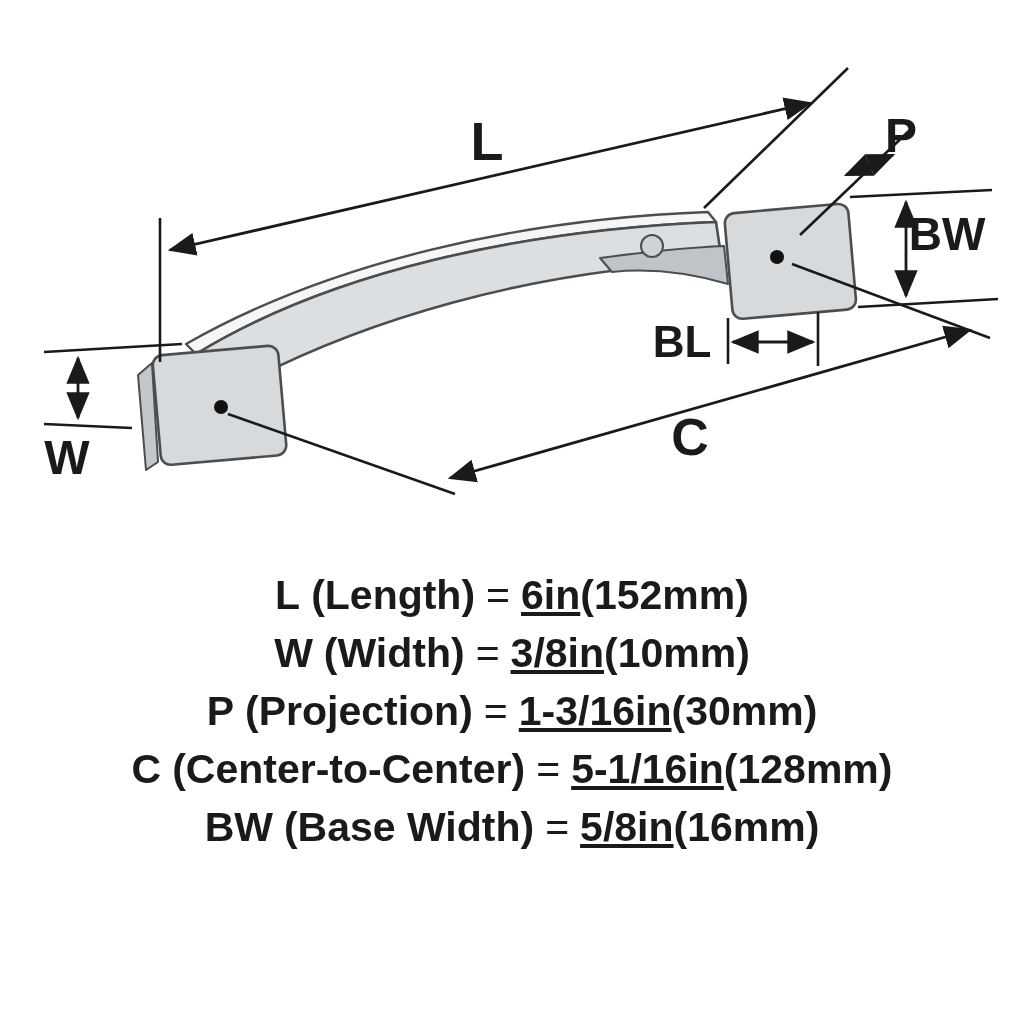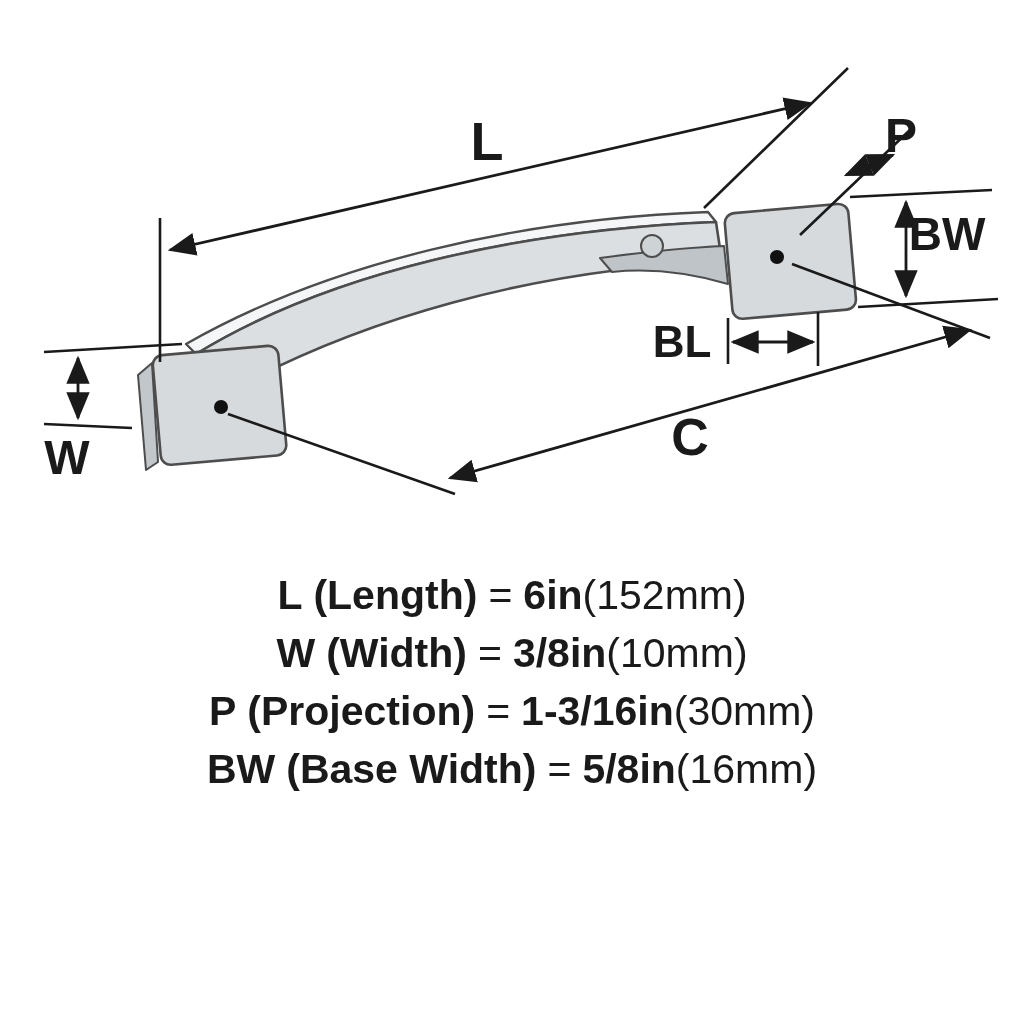--- a/index.html
+++ b/index.html
@@ -9,22 +9,22 @@
   }
   .diagram-wrap{width:1024px;height:540px;}
   svg text{font-family:"Liberation Sans",sans-serif;font-weight:bold;fill:#1a1a1a;}
   .specs{
     margin-top:26px;text-align:center;font-size:41px;line-height:58px;color:#1a1a1a;
   }
   .spec-row{white-space:nowrap;}
   .abbr{font-weight:700;margin-right:11px;}
   .sname{font-weight:700;margin-right:11px;}
   .eq{font-weight:400;margin-right:11px;}
-  .val{font-weight:700;}
-  .metric{font-weight:400;}
+  .val{font-weight:700;text-decoration:underline;}
+  .metric{font-weight:700;}
 </style>
 </head>
 <body>
 
 <div class="canvas">
 
   <div class="diagram-wrap">
     <svg width="1024" height="540" viewBox="0 0 1024 540">
       <defs>
         <marker id="arr" viewBox="0 0 12 12" refX="11" refY="6" markerWidth="10" markerHeight="10" orient="auto-start-reverse">
@@ -93,17 +93,20 @@
     <div class="spec-row">
       <span class="abbr">L</span><span class="sname">(Length)</span><span class="eq">=</span><span class="val">6in</span><span class="metric">(152mm)</span>
     </div>
     <div class="spec-row">
       <span class="abbr">W</span><span class="sname">(Width)</span><span class="eq">=</span><span class="val">3/8in</span><span class="metric">(10mm)</span>
     </div>
     <div class="spec-row">
       <span class="abbr">P</span><span class="sname">(Projection)</span><span class="eq">=</span><span class="val">1-3/16in</span><span class="metric">(30mm)</span>
     </div>
     <div class="spec-row">
+      <span class="abbr">C</span><span class="sname">(Center-to-Center)</span><span class="eq">=</span><span class="val">5-1/16in</span><span class="metric">(128mm)</span>
+    </div>
+    <div class="spec-row">
       <span class="abbr">BW</span><span class="sname">(Base Width)</span><span class="eq">=</span><span class="val">5/8in</span><span class="metric">(16mm)</span>
     </div>
   </div>
 
 </div>
 
 </body></html>

